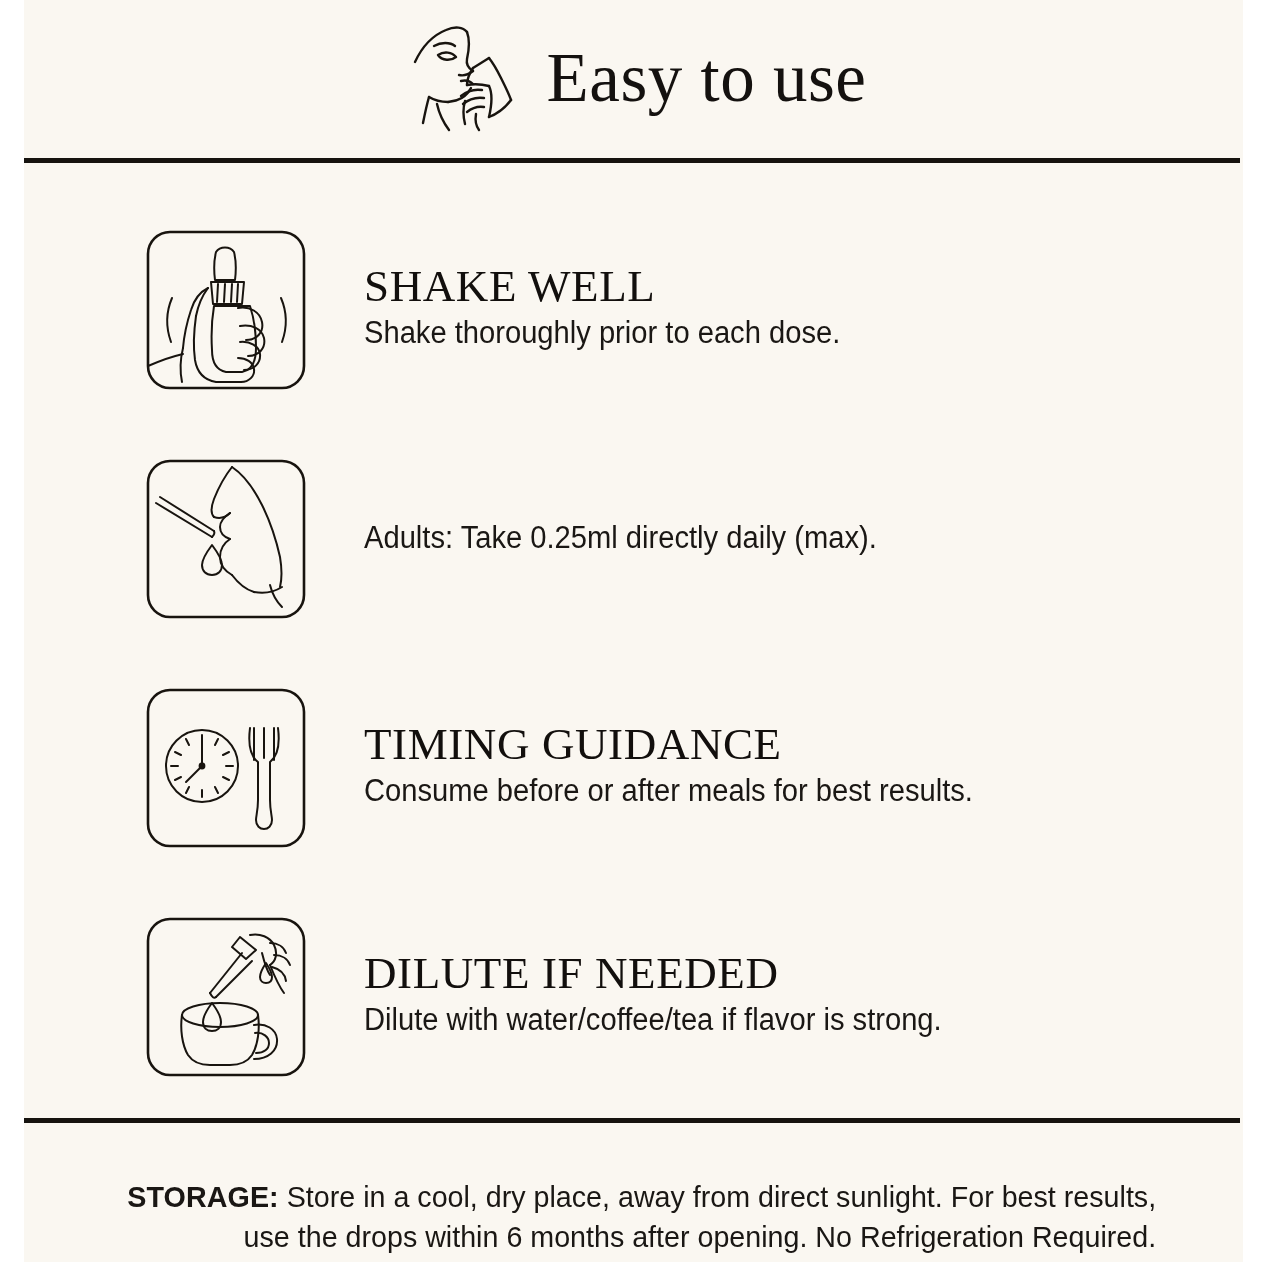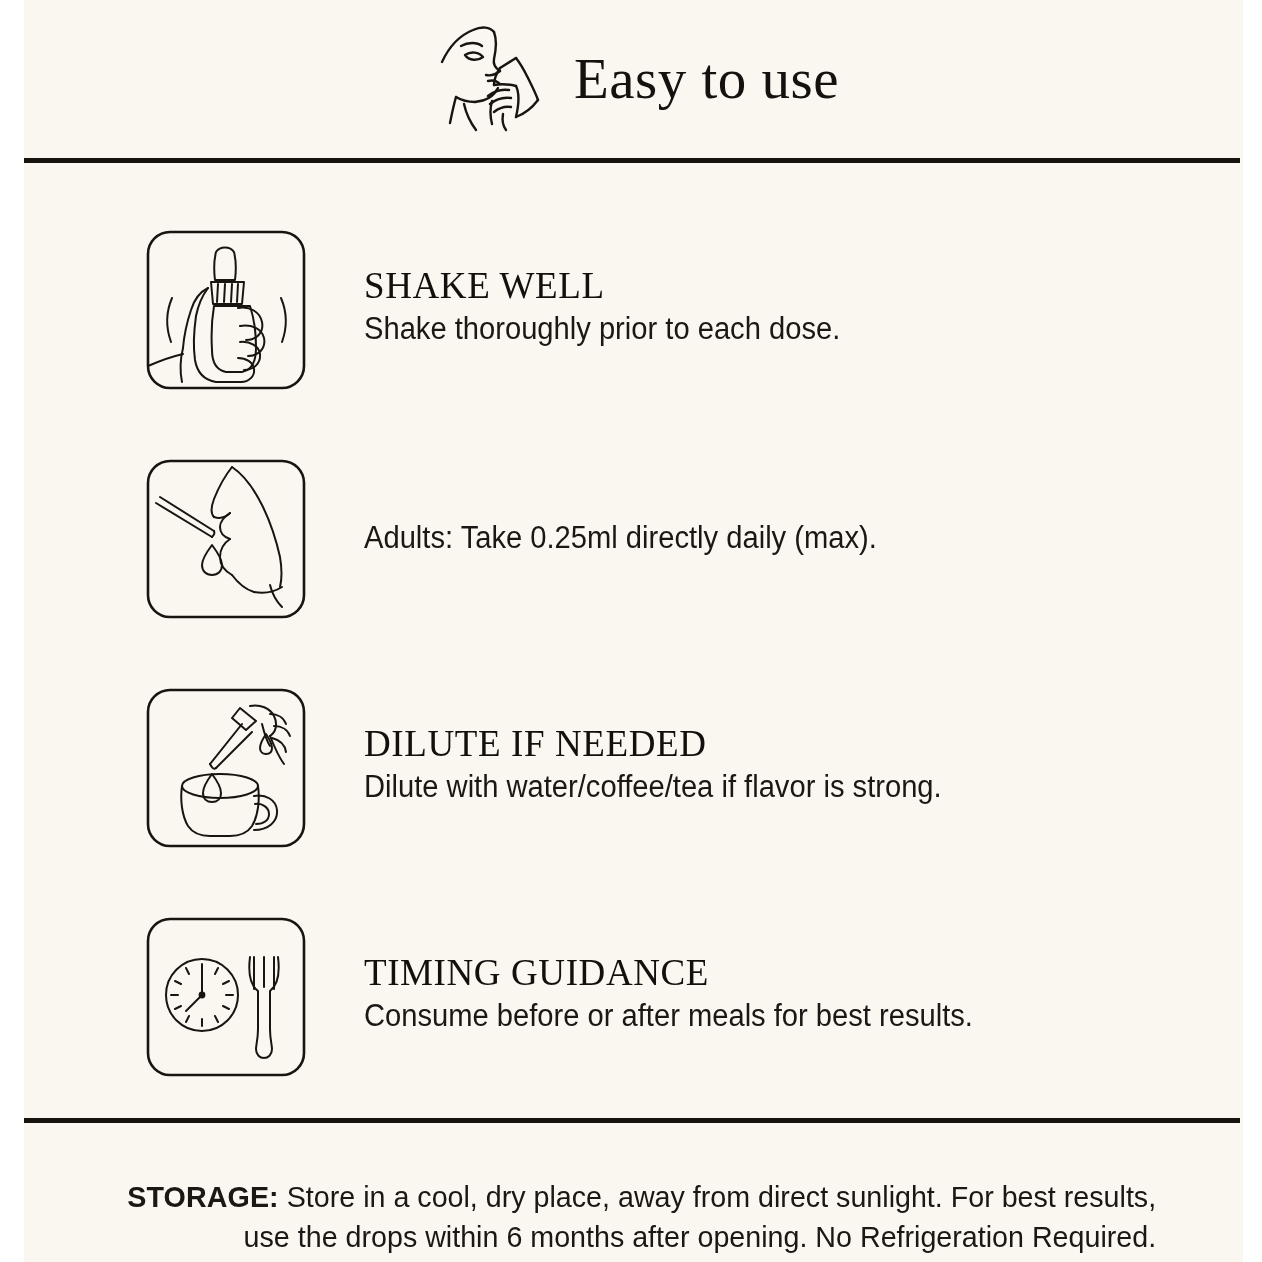--- a/index.html
+++ b/index.html
@@ -41,21 +41,21 @@
     gap: 18px;
   }
   .header-icon {
     width: 128px;
     height: 118px;
     flex: 0 0 auto;
     margin-top: -6px;
   }
   .header-title {
     font-family: "Liberation Serif", serif;
-    font-size: 57px;
+    font-size: 69px;
     font-weight: 400;
     color: #14110f;
     letter-spacing: 0.5px;
     line-height: 1;
     margin-top: -4px;
   }
 
   
   .rule {
     position: absolute;
@@ -89,21 +89,21 @@
     width: 160px;
     height: 160px;
   }
   .step-icon-box svg { display: block; }
   .step-text {
     margin-left: 58px;
     padding-bottom: 4px;
   }
   .step-title {
     font-family: "Liberation Serif", serif;
-    font-size: 37px;
+    font-size: 45px;
     font-weight: 400;
     color: #120f0d;
     letter-spacing: 0.6px;
     line-height: 1.08;
     white-space: nowrap;
   }
   .step-desc {
     font-family: "Liberation Sans", sans-serif;
     font-size: 31px;
     font-weight: 400;
@@ -254,56 +254,20 @@
           <div class="step-desc">Adults: Take 0.25ml directly daily (max).</div>
         </div>
       </div>
 
       <div class="step">
         <div class="step-icon-box">
           <svg viewBox="0 0 160 160" width="160" height="160" aria-hidden="true">
             <rect class="frame" x="2" y="2" width="156" height="156" rx="22"></rect>
             <g class="ln-thin">
 
-              <path d="M96 36 L64 76"></path>
-              <path d="M106 44 L70 80"></path>
-              <path d="M64 76 C66 80 68 82 70 80"></path>
-
-              <path d="M94 20 L86 30 L100 42 L110 33 Z"></path>
-
-              <path d="M104 18 C114 16 124 20 128 28 C132 36 130 44 124 48"></path>
-              <path d="M124 26 C132 26 138 30 140 36"></path>
-              <path d="M128 38 C136 38 142 42 144 48"></path>
-              <path d="M126 50 C134 52 139 57 140 64"></path>
-              <path d="M124 48 C128 58 132 68 138 76"></path>
-              <path d="M116 36 C118 44 120 52 124 58"></path>
-
-              <path d="M120 46 C116 52 114 57 114 60 C114 64 117 66 120 66 C124 66 126 64 126 60 C126 57 124 52 120 46 Z"></path>
-
-              <path d="M66 86 C60 94 57 100 57 105 C57 111 61 114 66 114 C71 114 75 111 75 105 C75 100 72 94 66 86 Z"></path>
-
-              <path d="M36 98 C34 112 36 128 42 138 C46 144 54 148 64 148 L84 148 C94 148 102 144 106 138 C112 128 114 112 112 98"></path>
-              <ellipse cx="74" cy="98" rx="38" ry="12"></ellipse>
-              <path d="M108 108 C120 106 130 112 131 122 C132 134 122 142 108 142"></path>
-              <path d="M109 116 C117 115 123 120 123 126 C123 132 118 136 110 136"></path>
-            </g>
-          </svg>
-        </div>
-        <div class="step-text">
-          <div class="step-title">DILUTE IF NEEDED</div>
-          <div class="step-desc">Dilute with water/coffee/tea if flavor is strong.</div>
-        </div>
-      </div>
-
-      <div class="step">
-        <div class="step-icon-box">
-          <svg viewBox="0 0 160 160" width="160" height="160" aria-hidden="true">
-            <rect class="frame" x="2" y="2" width="156" height="156" rx="22"></rect>
-            <g class="ln-thin">
-
               <circle cx="56" cy="78" r="36"></circle>
               <path d="M56 47 L56 54 M56 102 L56 109 M25 78 L32 78 M80 78 L87 78"></path>
               <path d="M40 51 L43 57 M69 99 L72 105 M29 92 L35 89 M77 67 L83 64"></path>
               <path d="M29 64 L35 67 M77 89 L83 92 M40 105 L43 99 M69 57 L72 51"></path>
               <path d="M56 78 L56 50"></path>
               <path d="M56 78 L40 94"></path>
               <circle cx="56" cy="78" r="3.4" fill="#18140f" stroke="none"></circle>
 
               <path d="M108 40 L108 72"></path>
               <path d="M118 40 L118 70"></path>
@@ -311,20 +275,56 @@
               <path d="M104 40 C102 56 104 68 112 74 L112 112 C112 122 110 128 110 132 C110 138 114 141 118 141 C122 141 126 138 126 132 C126 128 124 122 124 112 L124 74 C132 68 134 56 132 40"></path>
             </g>
           </svg>
         </div>
         <div class="step-text">
           <div class="step-title">TIMING GUIDANCE</div>
           <div class="step-desc">Consume before or after meals for best results.</div>
         </div>
       </div>
 
+      <div class="step">
+        <div class="step-icon-box">
+          <svg viewBox="0 0 160 160" width="160" height="160" aria-hidden="true">
+            <rect class="frame" x="2" y="2" width="156" height="156" rx="22"></rect>
+            <g class="ln-thin">
+
+              <path d="M96 36 L64 76"></path>
+              <path d="M106 44 L70 80"></path>
+              <path d="M64 76 C66 80 68 82 70 80"></path>
+
+              <path d="M94 20 L86 30 L100 42 L110 33 Z"></path>
+
+              <path d="M104 18 C114 16 124 20 128 28 C132 36 130 44 124 48"></path>
+              <path d="M124 26 C132 26 138 30 140 36"></path>
+              <path d="M128 38 C136 38 142 42 144 48"></path>
+              <path d="M126 50 C134 52 139 57 140 64"></path>
+              <path d="M124 48 C128 58 132 68 138 76"></path>
+              <path d="M116 36 C118 44 120 52 124 58"></path>
+
+              <path d="M120 46 C116 52 114 57 114 60 C114 64 117 66 120 66 C124 66 126 64 126 60 C126 57 124 52 120 46 Z"></path>
+
+              <path d="M66 86 C60 94 57 100 57 105 C57 111 61 114 66 114 C71 114 75 111 75 105 C75 100 72 94 66 86 Z"></path>
+
+              <path d="M36 98 C34 112 36 128 42 138 C46 144 54 148 64 148 L84 148 C94 148 102 144 106 138 C112 128 114 112 112 98"></path>
+              <ellipse cx="74" cy="98" rx="38" ry="12"></ellipse>
+              <path d="M108 108 C120 106 130 112 131 122 C132 134 122 142 108 142"></path>
+              <path d="M109 116 C117 115 123 120 123 126 C123 132 118 136 110 136"></path>
+            </g>
+          </svg>
+        </div>
+        <div class="step-text">
+          <div class="step-title">DILUTE IF NEEDED</div>
+          <div class="step-desc">Dilute with water/coffee/tea if flavor is strong.</div>
+        </div>
+      </div>
+
     </div>
 
     <div class="rule rule-bottom"></div>
 
     <div class="storage">
       <p>
         <b>STORAGE:</b><span> Store in a cool, dry place, away from direct sunlight. For best results, use the drops within 6 months after opening. No Refrigeration Required.</span>
       </p>
     </div>
 

